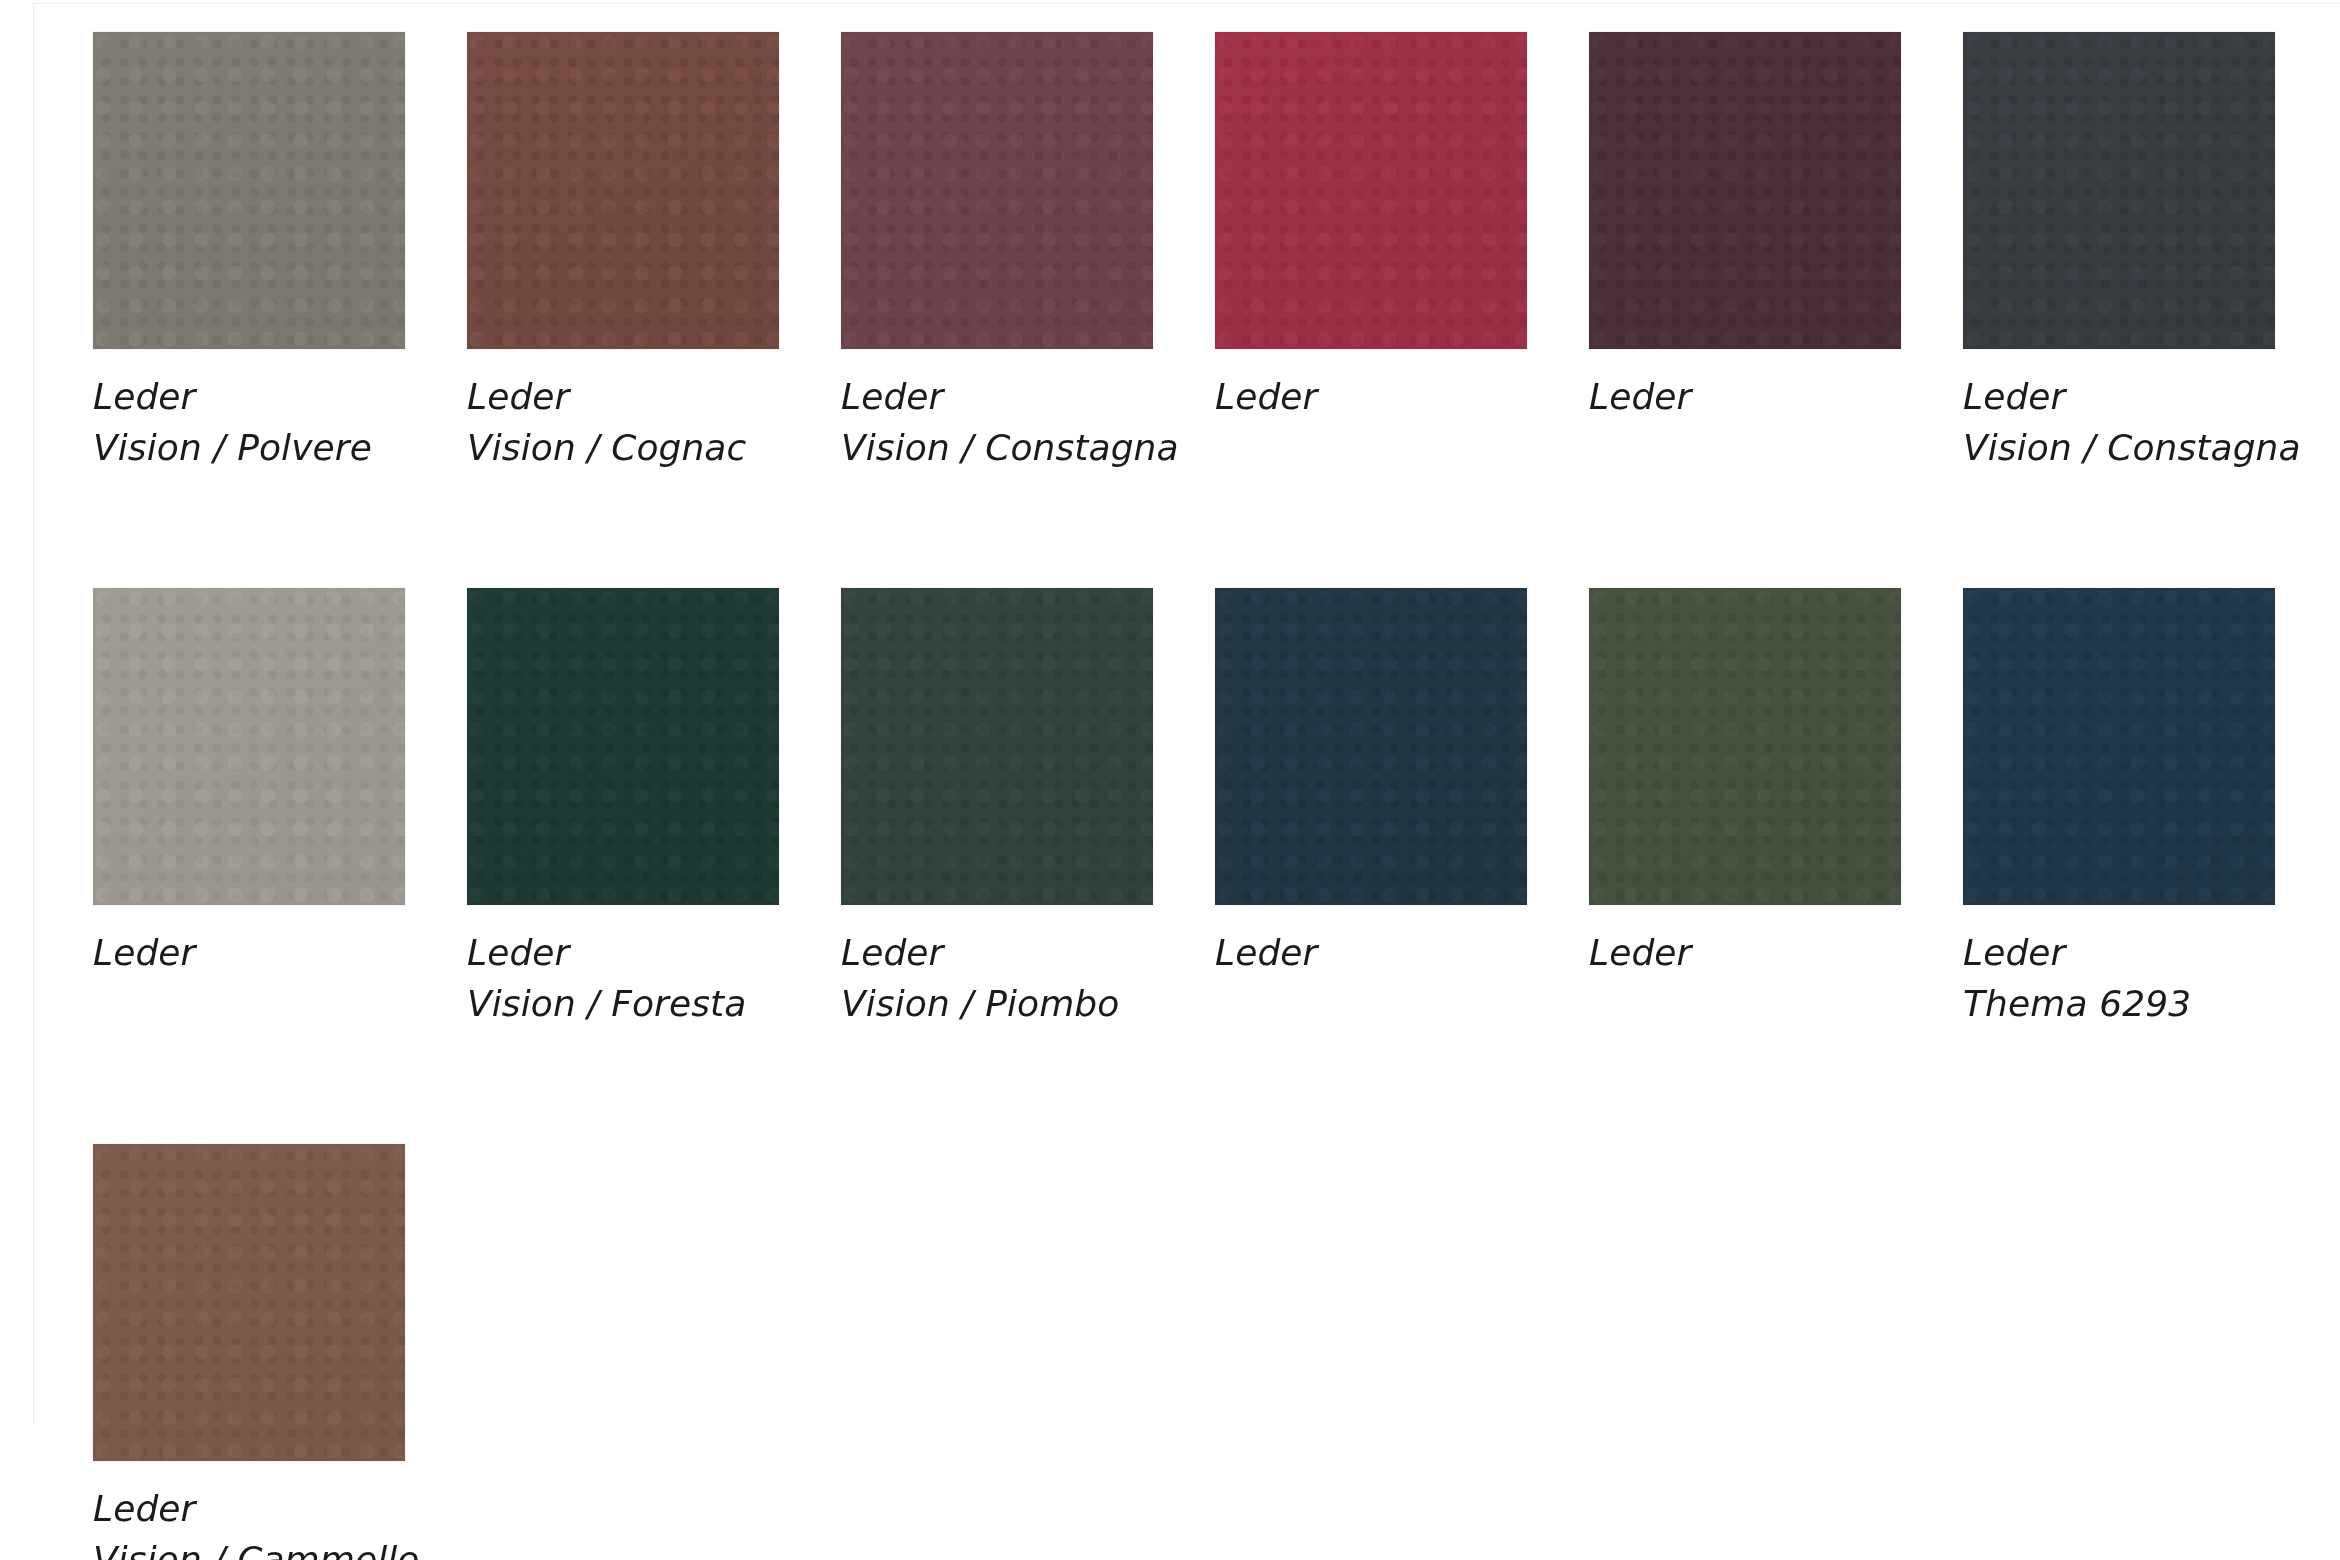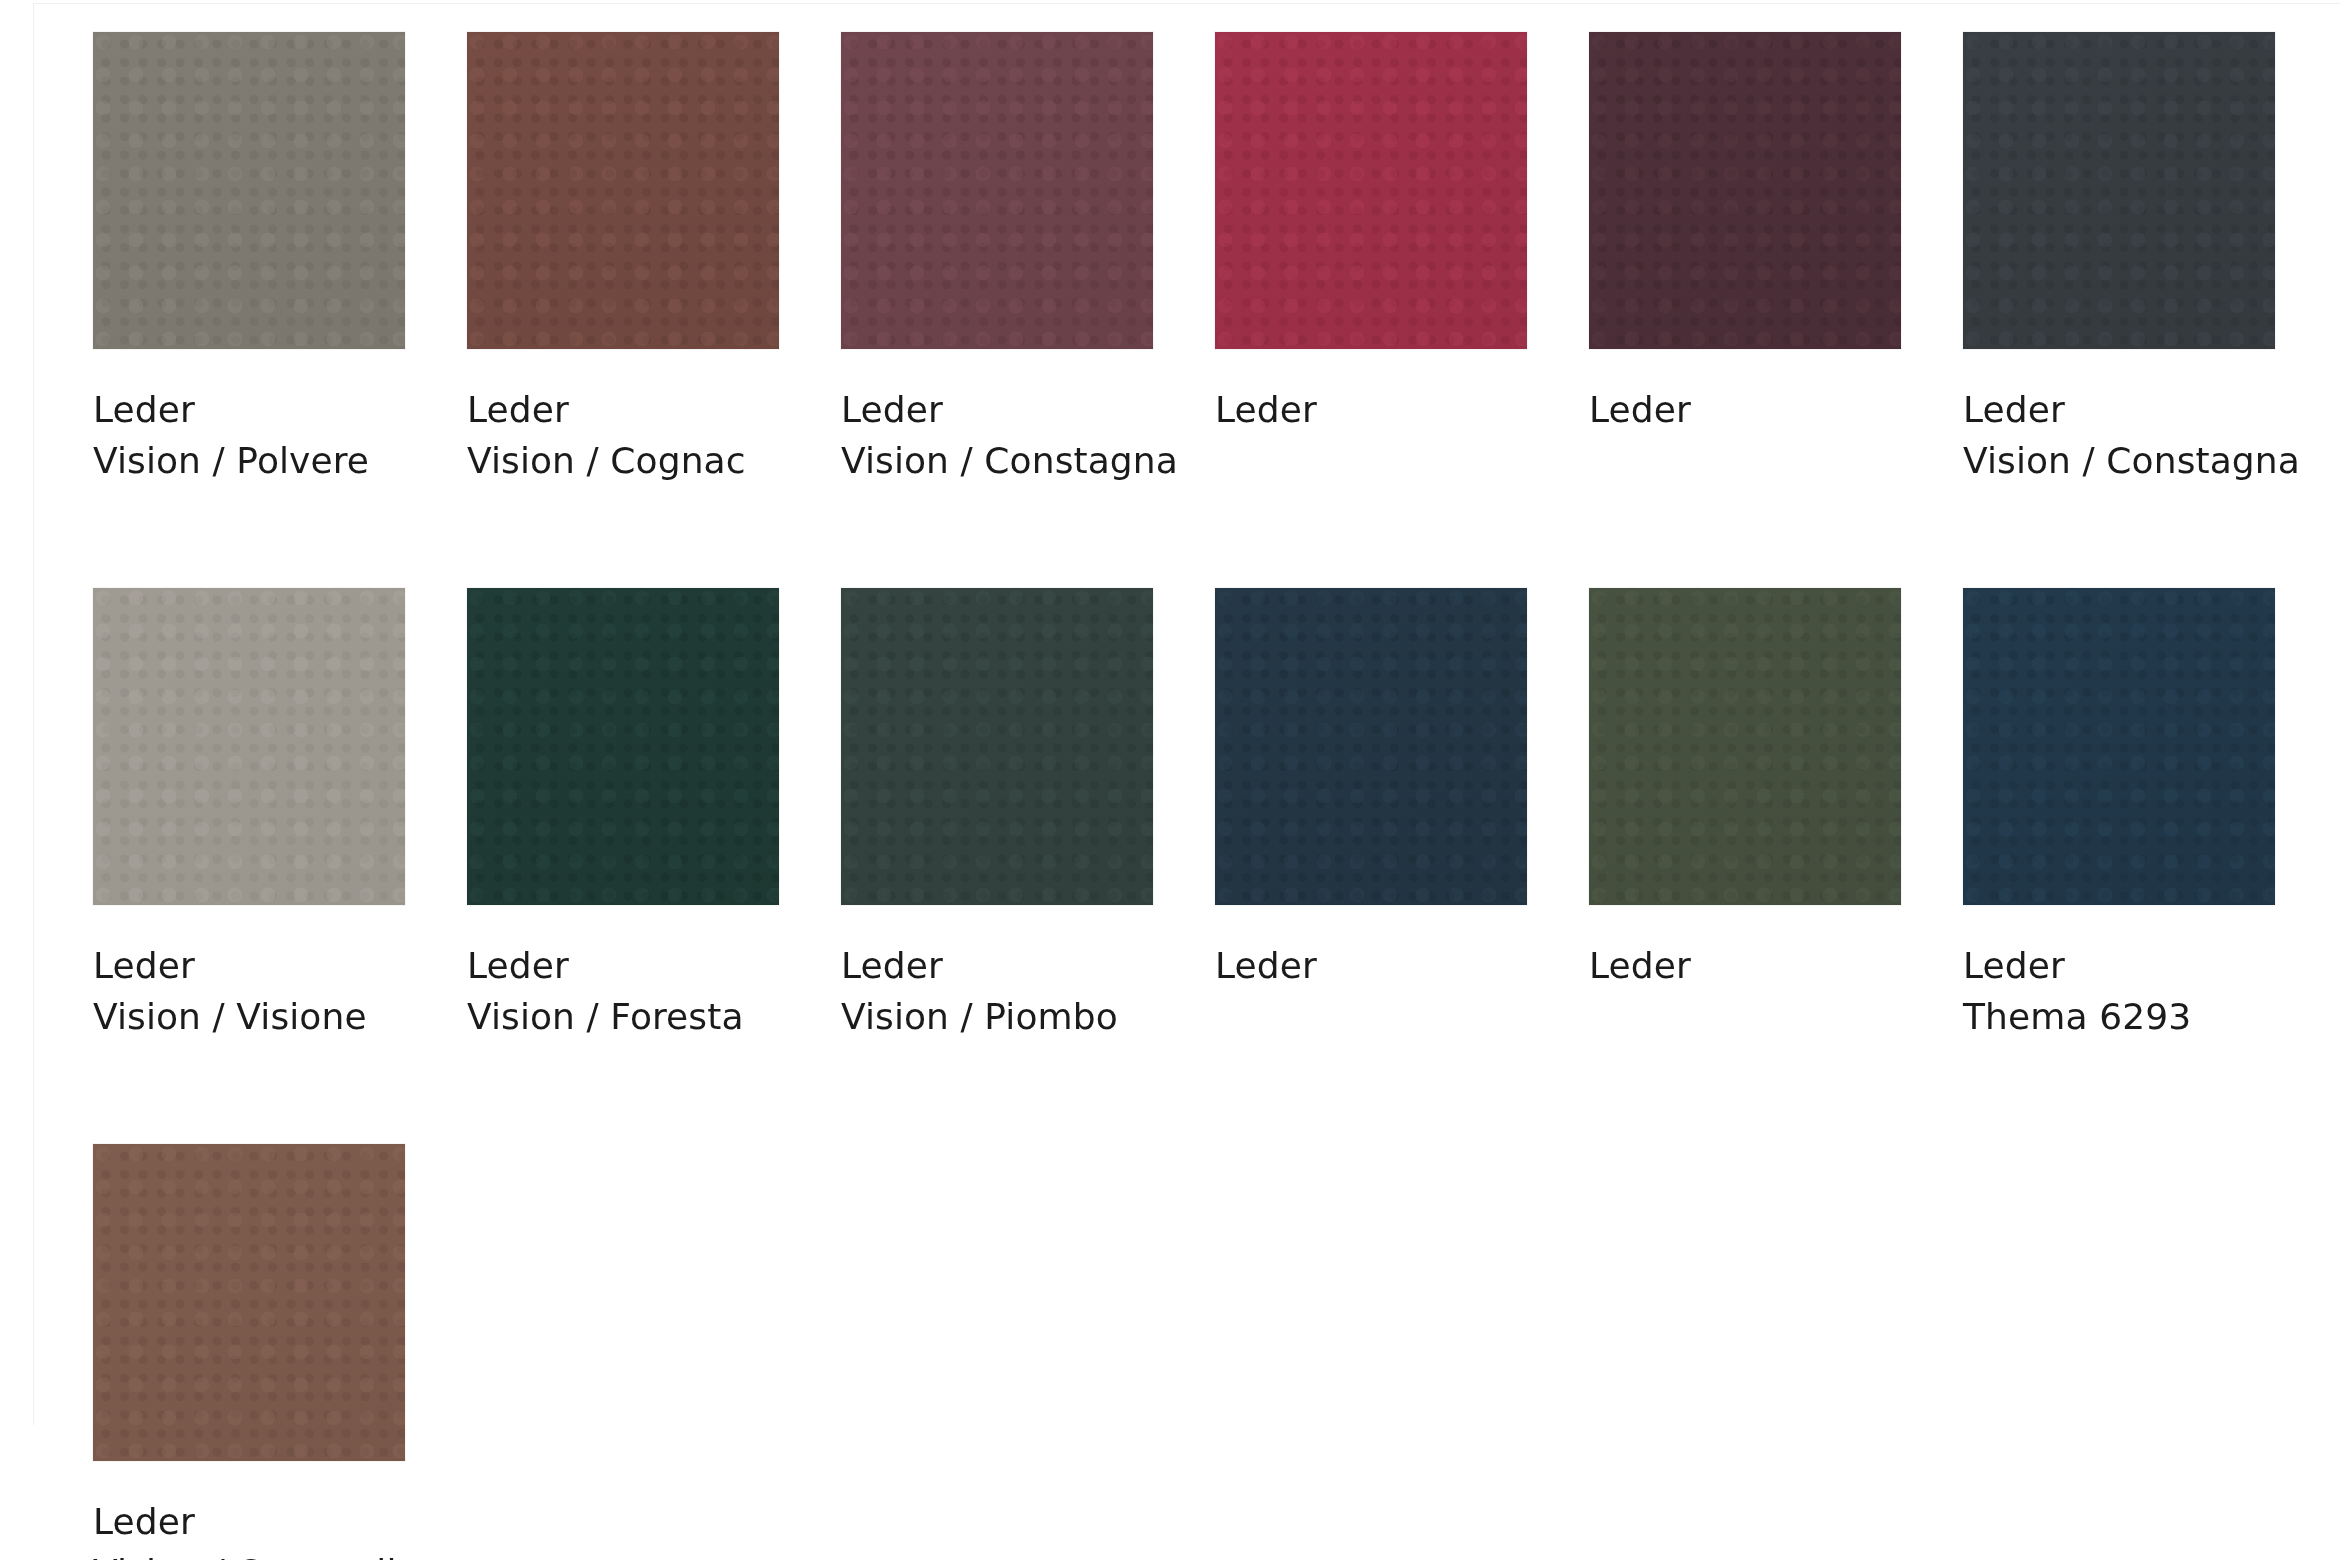--- a/index.html
+++ b/index.html
@@ -56,26 +56,27 @@
     width: 312px;
     height: 317px;
     display: block;
     position: relative;
     background-repeat: repeat;
     background-size: 33px 33px, 18.5px 18.5px, 100% 100%;
     box-shadow: 0 0 0 1px rgba(0,0,0,0.04);
   }
 
   .swatch-label {
-    margin-top: 35px;
+    margin-top: 22px;
     font-size: 36px;
     line-height: 51px;
     color: #1b1b1b;
     letter-spacing: 0.1px;
     white-space: nowrap;
+    font-style: italic;
   }
   .swatch-label .line1 { display: block; }
   .swatch-label .line2 { display: block; }
 </style>
 </head>
 <body style="background: rgb(255, 255, 255);">
 
 <div id="top-rule" style="background: rgb(239, 239, 239);"></div>
 <div id="left-rule" style="background: rgb(239, 239, 239);"></div>
 
@@ -117,21 +118,20 @@
       <div class="swatch-chip" style="background-image: radial-gradient(circle at 30% 30%, rgba(69, 75, 81, 0.333) 0px, rgba(69, 75, 81, 0.333) 22%, transparent 23%), radial-gradient(circle at 70% 65%, rgba(44, 48, 52, 0.4) 0px, rgba(44, 48, 52, 0.4) 26%, transparent 27%), linear-gradient(150deg, rgba(69, 75, 81, 0.133) 0%, rgb(55, 60, 65) 42%, rgba(44, 48, 52, 0.2) 100%); background-color: rgb(55, 60, 65);"></div>
       <div class="swatch-label" style="color: rgb(27, 27, 27);">
         <span class="line1">Leder</span>
         <span class="line2">Vision / Constagna</span>
       </div>
     </div>
     <div class="swatch-card">
       <div class="swatch-chip" style="background-image: radial-gradient(circle at 30% 30%, rgba(175, 170, 162, 0.333) 0px, rgba(175, 170, 162, 0.333) 22%, transparent 23%), radial-gradient(circle at 70% 65%, rgba(139, 135, 127, 0.4) 0px, rgba(139, 135, 127, 0.4) 26%, transparent 27%), linear-gradient(150deg, rgba(175, 170, 162, 0.133) 0%, rgb(157, 153, 145) 42%, rgba(139, 135, 127, 0.2) 100%); background-color: rgb(157, 153, 145);"></div>
       <div class="swatch-label" style="color: rgb(27, 27, 27);">
         <span class="line1">Leder</span>
-        <span class="line2">Vision / Visione</span>
       </div>
     </div>
     <div class="swatch-card">
       <div class="swatch-chip" style="background-image: radial-gradient(circle at 30% 30%, rgba(42, 74, 67, 0.333) 0px, rgba(42, 74, 67, 0.333) 22%, transparent 23%), radial-gradient(circle at 70% 65%, rgba(22, 44, 39, 0.4) 0px, rgba(22, 44, 39, 0.4) 26%, transparent 27%), linear-gradient(150deg, rgba(42, 74, 67, 0.133) 0%, rgb(31, 58, 52) 42%, rgba(22, 44, 39, 0.2) 100%); background-color: rgb(31, 58, 52);"></div>
       <div class="swatch-label" style="color: rgb(27, 27, 27);">
         <span class="line1">Leder</span>
         <span class="line2">Vision / Foresta</span>
       </div>
     </div>
     <div class="swatch-card">

